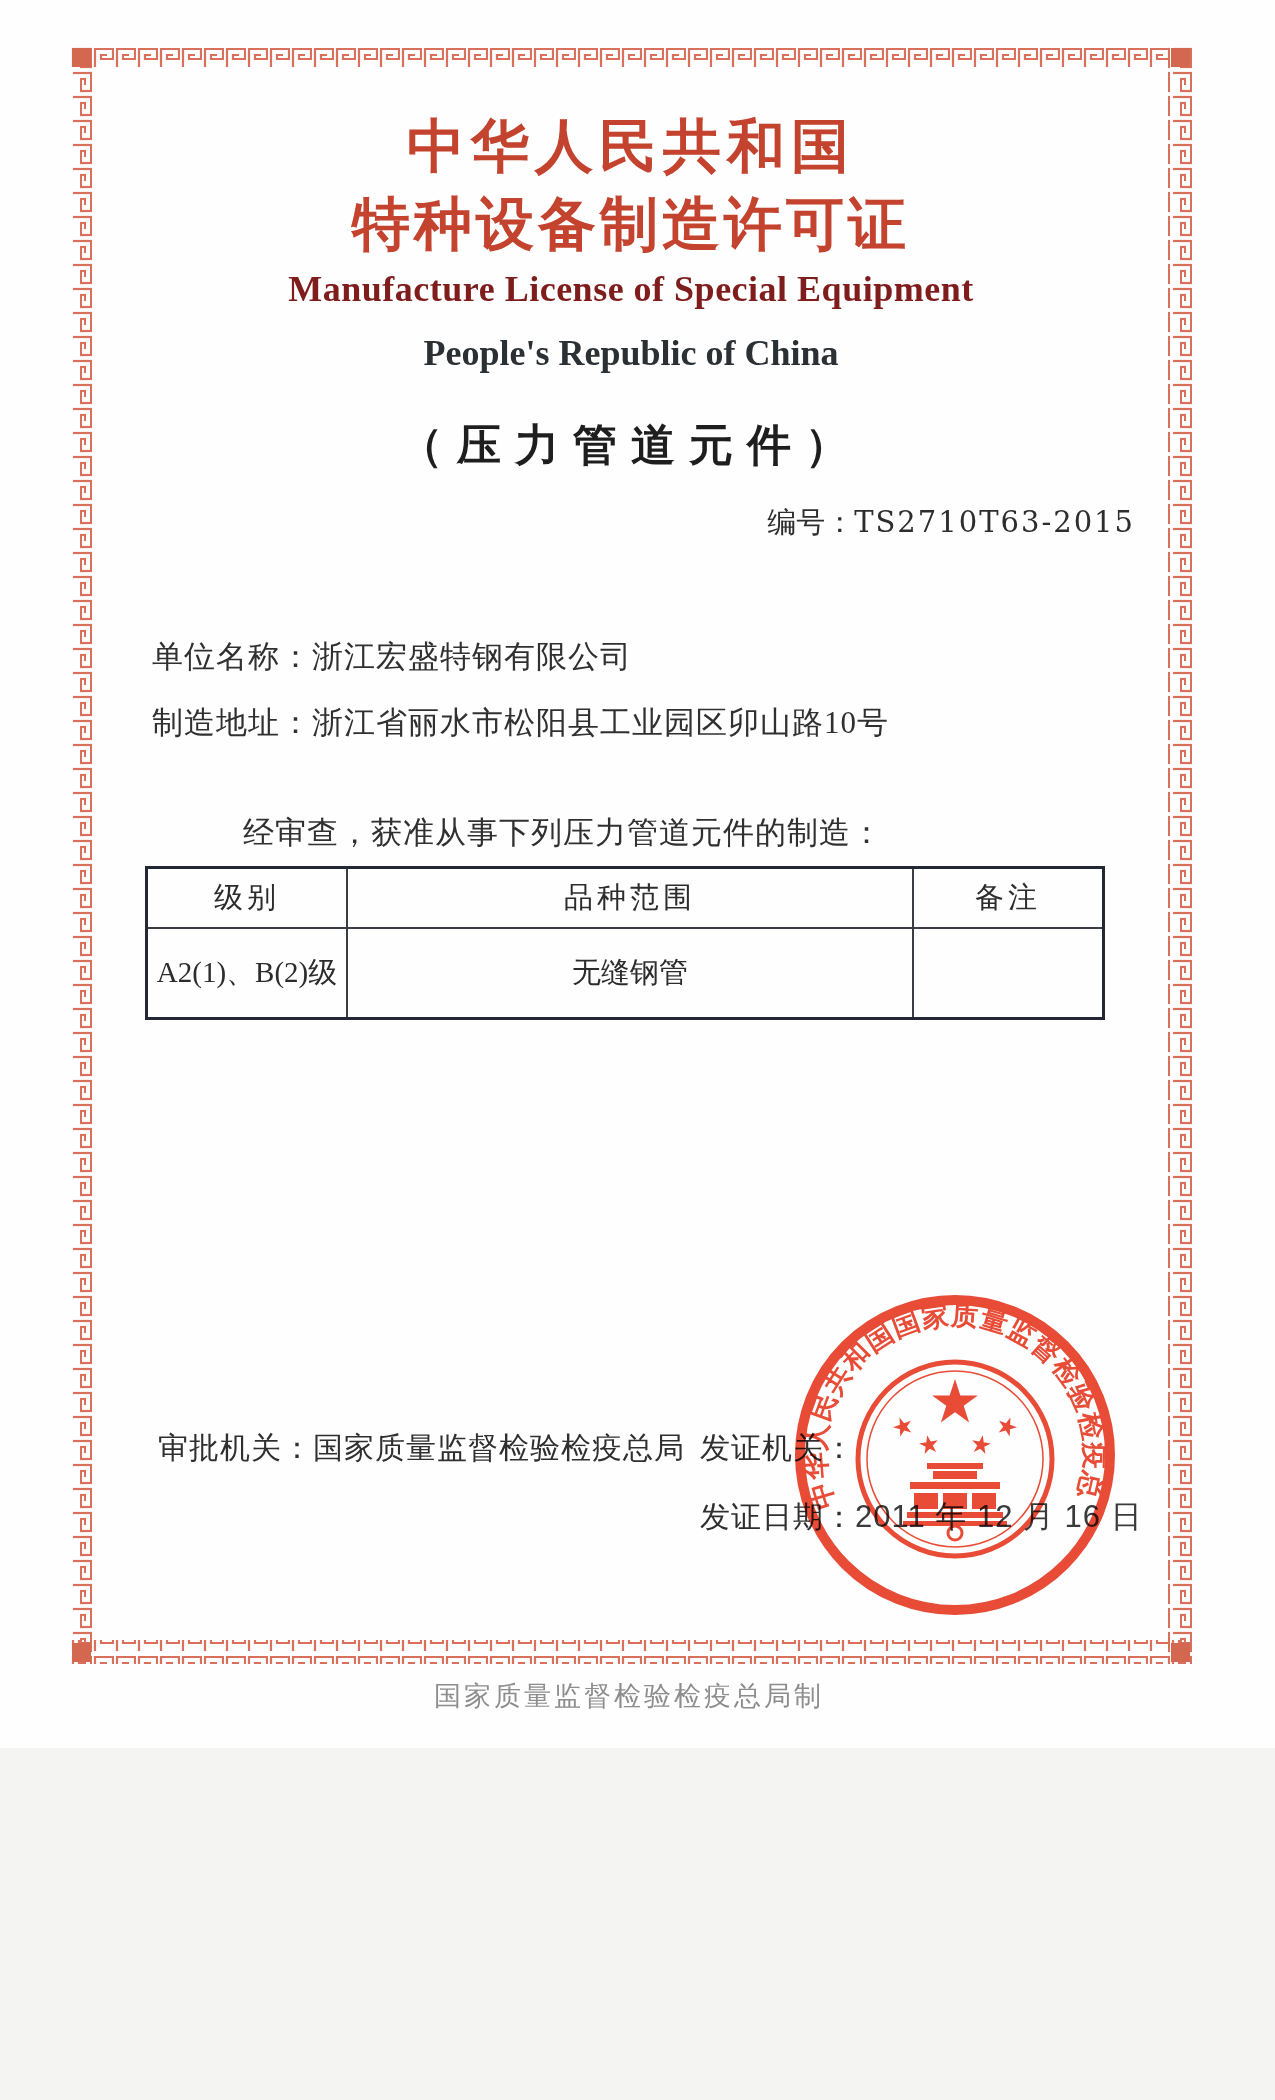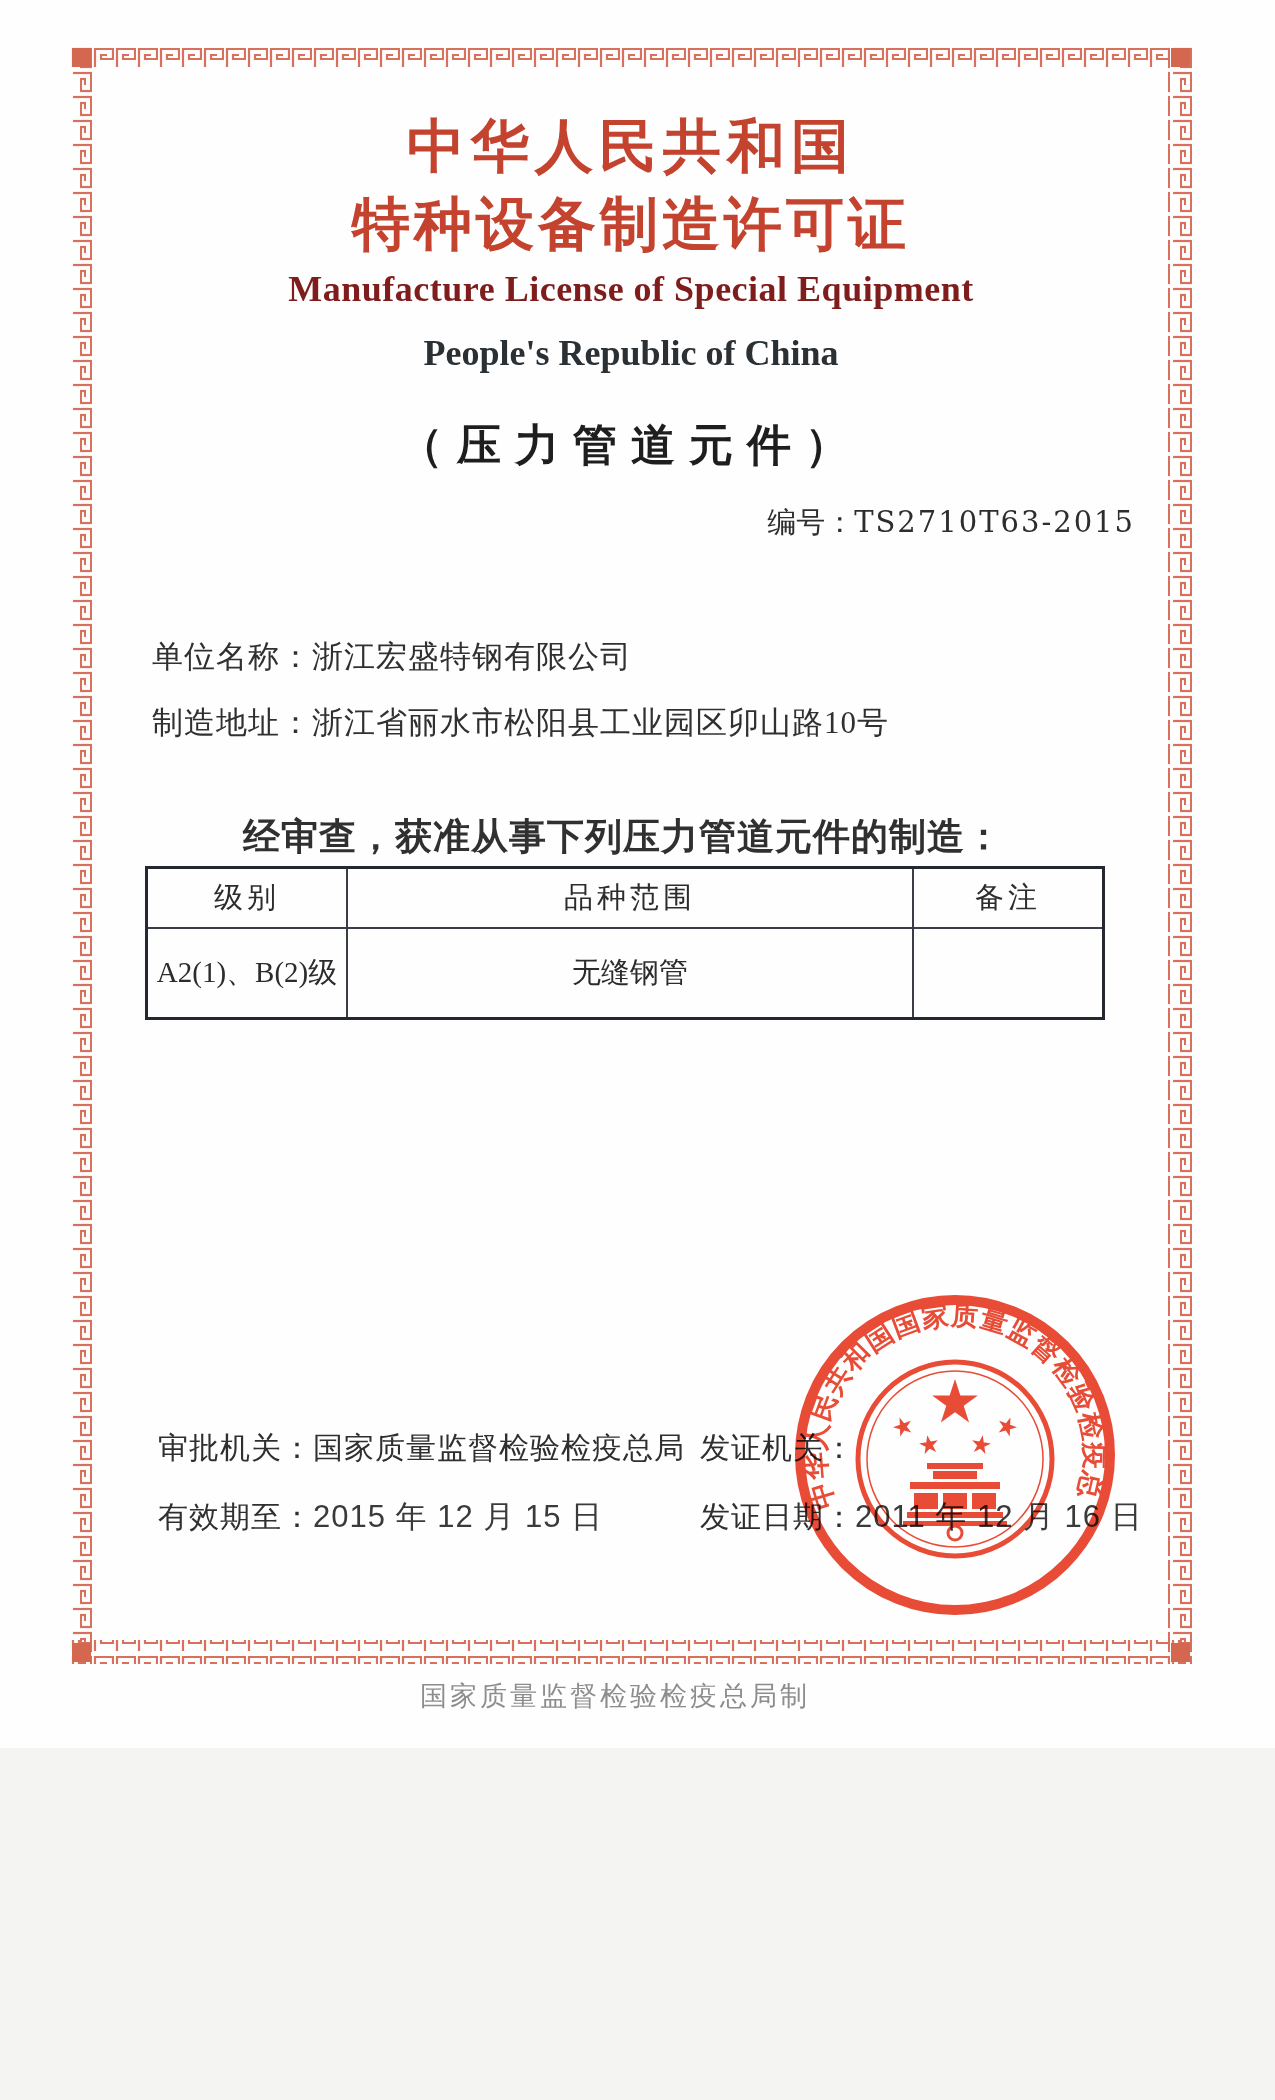--- a/index.html
+++ b/index.html
@@ -16,21 +16,21 @@
   .title-en1 { top:268px; font-size:36px; font-weight:bold; color:#7f1d1d; letter-spacing:0.5px; }
   .title-en2 { top:332px; font-size:36px; font-weight:bold; color:#2b3034; }
   .subtitle  { top:416px; font-size:44px; font-weight:bold; color:#1e1e1e; letter-spacing:14px; }
 
   .serial { top:503px; left:70px; width:1065px; text-align:right; font-size:29px; color:#2d2d2d; }
   .serial .val { font-family:"DejaVu Serif",serif; letter-spacing:2px; }
 
   .info-line { left:152px; font-size:31px; color:#303030; letter-spacing:1px; }
   .company { top:636px; }
   .address { top:702px; }
-  .intro   { left:243px; top:812px; font-size:37px; color:#303030; letter-spacing:1px;font-weight:bold; }
+  .intro   { left:243px; top:812px; font-size:31px; color:#303030; letter-spacing:1px; }
 
   .cert-table {
     left:145px; top:866px; width:960px; height:154px;
     border:3px solid #232832; box-sizing:border-box;
     display:grid; grid-template-columns:200px 566px 1fr; grid-template-rows:60px 1fr;
     background:#fefefe;
   }
   .cell {
     border-right:2px solid #3a3d46; border-bottom:2px solid #3a3d46;
     display:flex; align-items:center; justify-content:center;
@@ -43,21 +43,21 @@
   .foot-line { font-size:30px; color:#2f2f2f; letter-spacing:1px; }
   .approve   { left:158px; top:1428px; }
   .issue-org { left:700px; top:1428px; }
   .valid     { left:158px; top:1496px; }
   .issue-date{ left:700px; top:1496px; }
   .date-val  { font-family:"Liberation Sans","DejaVu Sans",sans-serif; font-size:31px; color:#3a3a3a; letter-spacing:1px; }
 
   .seal-wrap { left:788px; top:1288px; width:334px; height:334px; mix-blend-mode:multiply; opacity:0.95; }
 
   .bottom-note {
-    top:1678px; left:54px; width:1122px; text-align:center;
+    top:1678px; left:68px; width:1122px; text-align:center;
     font-size:27px; color:#8d8d8d; letter-spacing:3px;
     font-family:"Liberation Sans","DejaVu Sans",sans-serif;
   }
   .border-svg { left:70px; top:46px; }
 </style>
 </head>
 <body>
 
 <div class="page">
 
@@ -106,23 +106,20 @@
     <div class="cell last-row">无缝钢管</div>
     <div class="cell last-row last-col"></div>
   </div>
 
   <div class="abs foot-line approve">
     <span>审批机关：</span><span>国家质量监督检验检疫总局</span>
   </div>
   <div class="abs foot-line issue-org">
     <span>发证机关：</span>
   </div>
-  <div class="abs foot-line valid">
-    <span>有效期至：</span><span class="date-val">2015 年 12 月 15 日</span>
-  </div>
   <div class="abs foot-line issue-date">
     <span>发证日期：</span><span class="date-val">2011 年 12 月 16 日</span>
   </div>
 
   <svg class="abs seal-wrap" viewBox="-167 -167 334 334">
     <defs>
       <path id="ringPath" d="M -118 54 A 130 130 0 1 1 118 54" fill="none"></path>
       <polygon id="star" points="0,-1 0.588,0.809 -0.951,-0.309 0.951,-0.309 -0.588,0.809" fill="#e8422b"></polygon>
     </defs>
     <circle cx="0" cy="0" r="155" fill="none" stroke="#e8422b" stroke-width="10"></circle>

